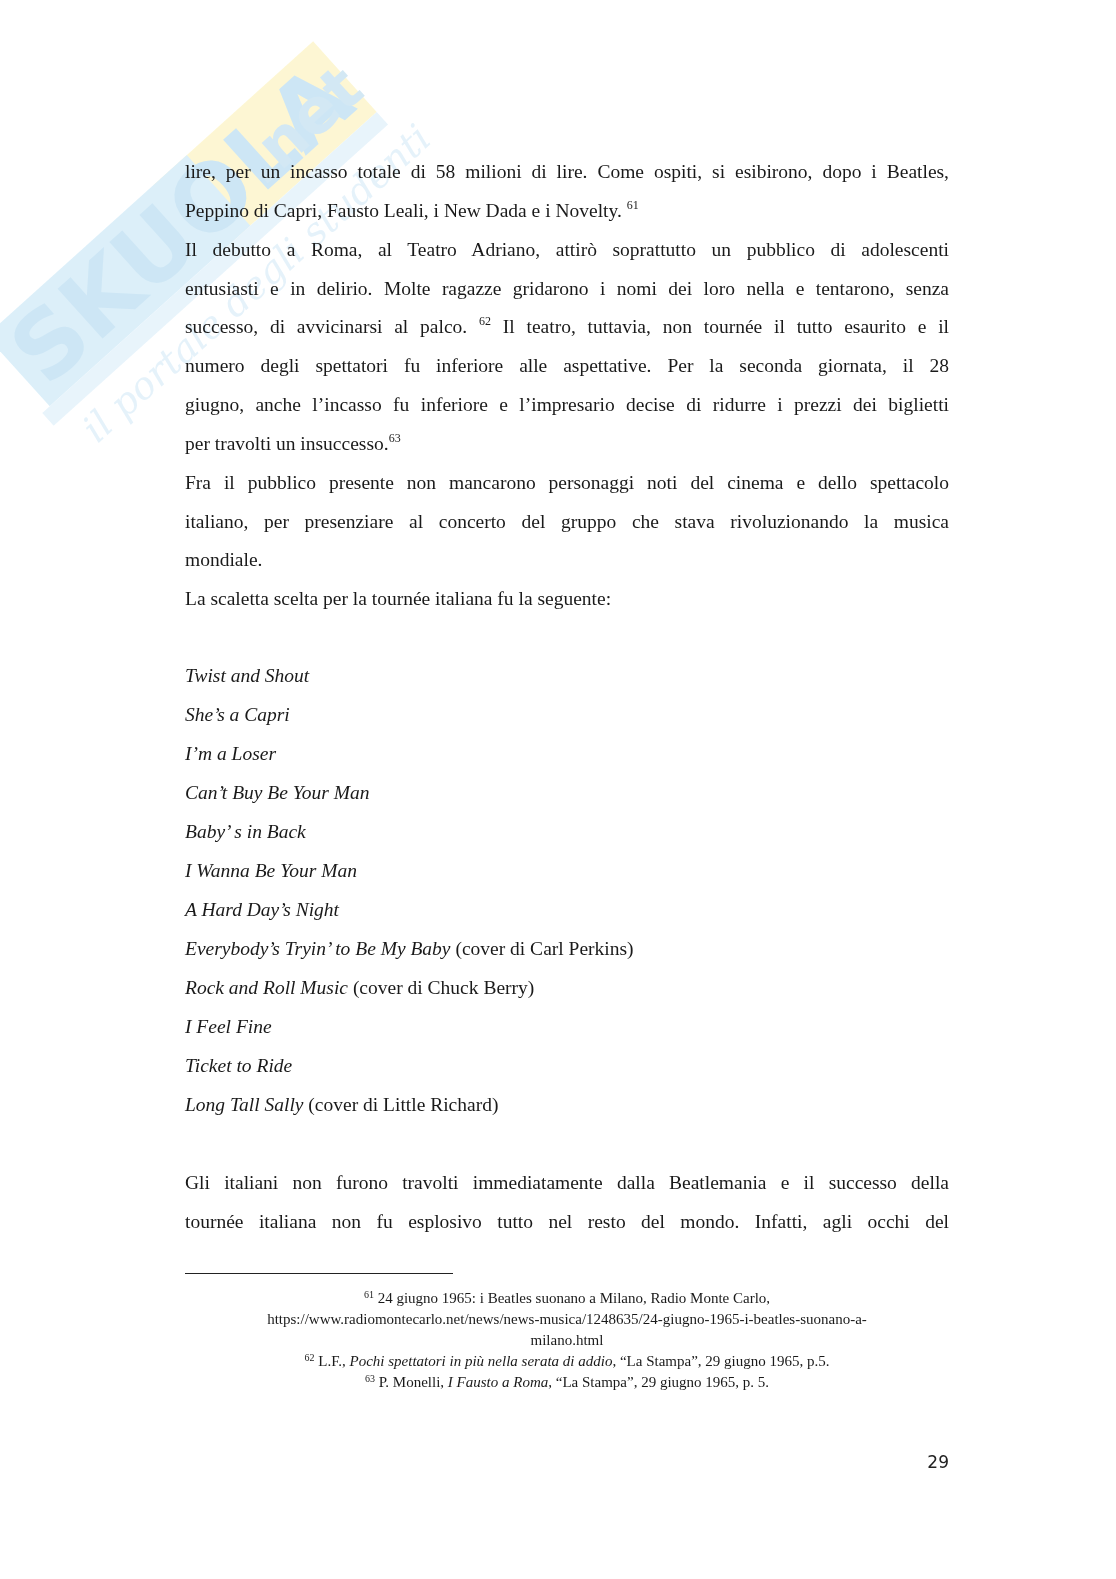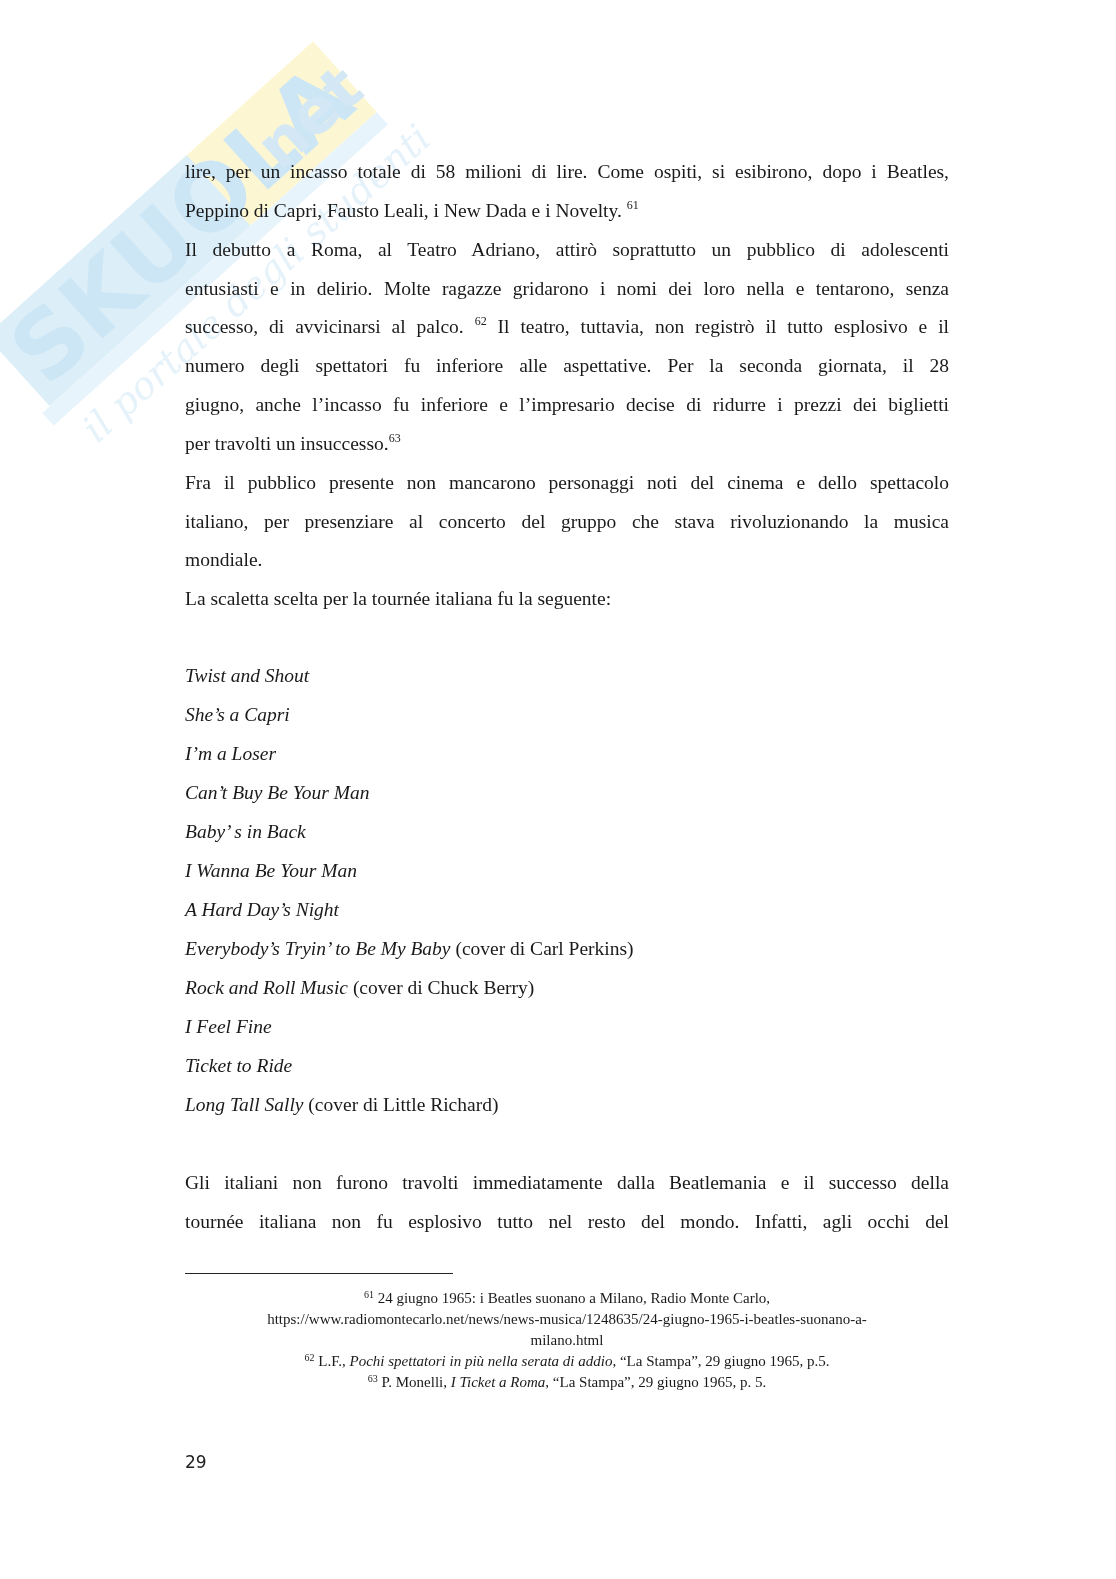--- a/index.html
+++ b/index.html
@@ -78,21 +78,21 @@
     }
     .fn-line sup {
       font-size: 10px;
       top: -5px;
     }
     .page-number {
       position: absolute;
       left: 0;
       width: 764px;
       top: 1452px;
-      text-align: left;
+      text-align: right;
       font-family: "DejaVu Sans", "Liberation Sans", sans-serif;
       font-size: 17px;
       color: #222;
     }
   </style>
 </head>
 <body>
 
 <svg class="watermark" viewBox="0 0 520 560" xmlns="http://www.w3.org/2000/svg">
   <g transform="rotate(-42 250 300)" opacity="0.9">
@@ -107,21 +107,21 @@
   </g>
 </svg>
 
 <div class="page">
 
   <div class="para-line justify" style="top:160px">lire, per un incasso totale di 58 milioni di lire. Come ospiti, si esibirono, dopo i Beatles,</div>
   <div class="para-line" style="top:199px"><span>Peppino di Capri, Fausto Leali, i New Dada e i Novelty. </span><sup>61</sup></div>
 
   <div class="para-line justify" style="top:238px">Il debutto a Roma, al Teatro Adriano, attirò soprattutto un pubblico di adolescenti</div>
   <div class="para-line justify" style="top:277px">entusiasti e in delirio. Molte ragazze gridarono i nomi dei loro nella e tentarono, senza</div>
-  <div class="para-line justify" style="top:315px"><span>successo, di avvicinarsi al palco. </span><sup>62</sup><span> Il teatro, tuttavia, non registrò il tutto esplosivo e il</span></div>
+  <div class="para-line justify" style="top:315px"><span>successo, di avvicinarsi al palco. </span><sup>62</sup><span> Il teatro, tuttavia, non tournée il tutto esaurito e il</span></div>
   <div class="para-line justify" style="top:354px">numero degli spettatori fu inferiore alle aspettative. Per la seconda giornata, il 28</div>
   <div class="para-line justify" style="top:393px">giugno, anche l’incasso fu inferiore e l’impresario decise di ridurre i prezzi dei biglietti</div>
   <div class="para-line" style="top:432px"><span>per travolti un insuccesso.</span><sup>63</sup></div>
 
   <div class="para-line justify" style="top:471px">Fra il pubblico presente non mancarono personaggi noti del cinema e dello spettacolo</div>
   <div class="para-line justify" style="top:510px">italiano, per presenziare al concerto del gruppo che stava rivoluzionando la musica</div>
   <div class="para-line" style="top:548px">mondiale.</div>
 
   <div class="para-line" style="top:587px">La scaletta scelta per la tournée italiana fu la seguente:</div>
 
@@ -143,17 +143,17 @@
   <div class="para-line justify" style="top:1171px">Gli italiani non furono travolti immediatamente dalla Beatlemania e il successo della</div>
   <div class="para-line justify" style="top:1210px">tournée italiana non fu esplosivo tutto nel resto del mondo. Infatti, agli occhi del</div>
 
   <div class="fn-rule"></div>
 
   <div>
     <div class="fn-line" style="top:1289px"><sup>61</sup><span> 24 giugno 1965: i Beatles suonano a Milano, Radio Monte Carlo,</span></div>
     <div class="fn-line" style="top:1310px">https://www.radiomontecarlo.net/news/news-musica/1248635/24-giugno-1965-i-beatles-suonano-a-</div>
     <div class="fn-line" style="top:1331px">milano.html</div>
     <div class="fn-line" style="top:1352px"><sup>62</sup><span> L.F., </span><i>Pochi spettatori in più nella serata di addio</i><span>, “La Stampa”, 29 giugno 1965, p.5.</span></div>
-    <div class="fn-line" style="top:1373px"><sup>63</sup><span> P. Monelli, </span><i>I Ticket a Roma</i><span>, “La Stampa”, 29 giugno 1965, p. 5.</span></div>
+    <div class="fn-line" style="top:1373px"><sup>63</sup><span> P. Monelli, </span><i>I Fausto a Roma</i><span>, “La Stampa”, 29 giugno 1965, p. 5.</span></div>
   </div>
 
   <div class="page-number">29</div>
 </div>
 
 </body></html>

